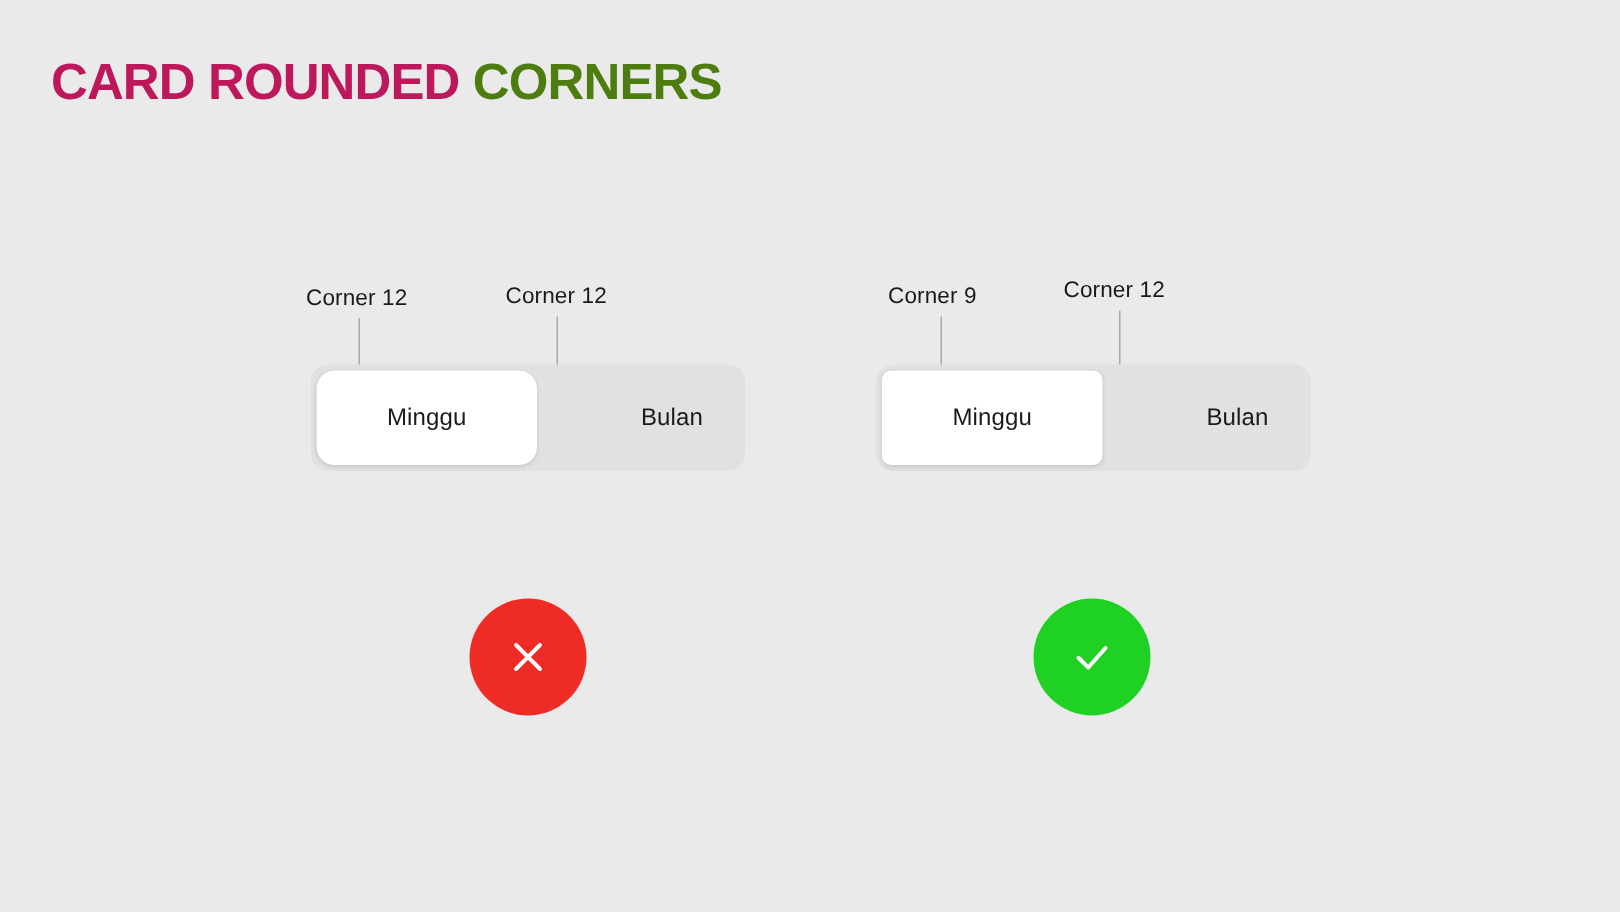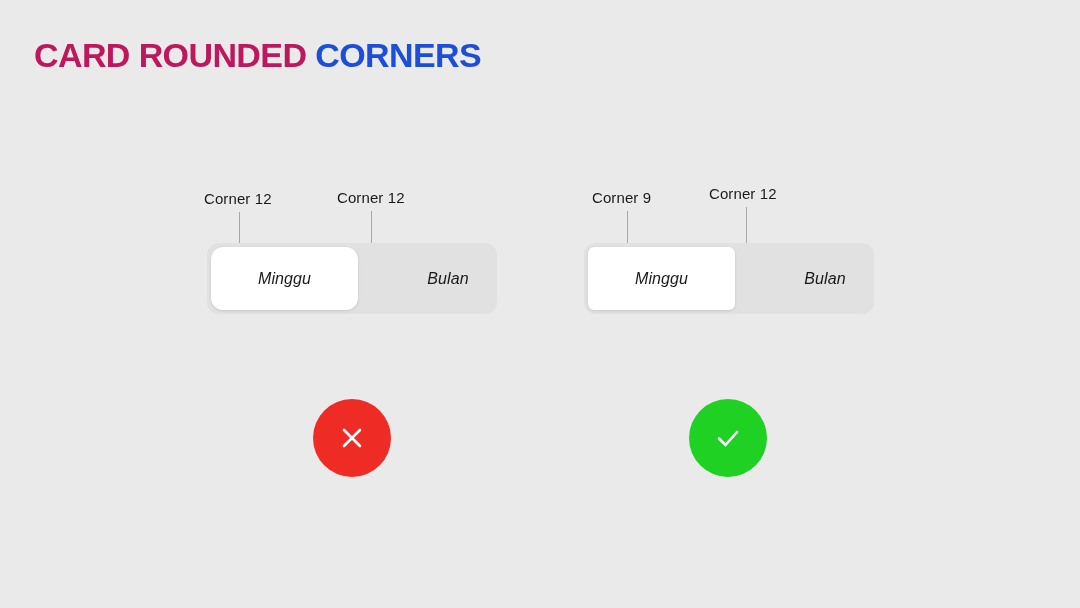--- a/index.html
+++ b/index.html
@@ -22,21 +22,21 @@
     left: 34px;
     top: 38px;
     font-size: 34px;
     font-weight: 700;
     letter-spacing: -0.6px;
     font-stretch: condensed;
     line-height: 1;
     white-space: nowrap;
   }
   .title-main { color: #be185d; }
-  .title-accent { color: #1d4ed8; }
+  .title-accent { color: #4d7c0f; }
 
   
   .example {
     position: absolute;
     top: 0;
     width: 420px;
     height: 588px;
   }
   .example.left  { left: 180px; }
   .example.right { left: 557px; }
@@ -45,21 +45,20 @@
   .segment-container {
     position: absolute;
     top: 243px;
     left: 27px;
     width: 290px;
     height: 71px;
     background: #E1E1E1;
     display: flex;
     align-items: center;
     padding: 4px;
-    font-style: italic;
   }
   .example.right .segment-container {
     left: 27px;
     width: 290px;
   }
 
   
   .segment-selected {
     width: 147px;
     height: 63px;

